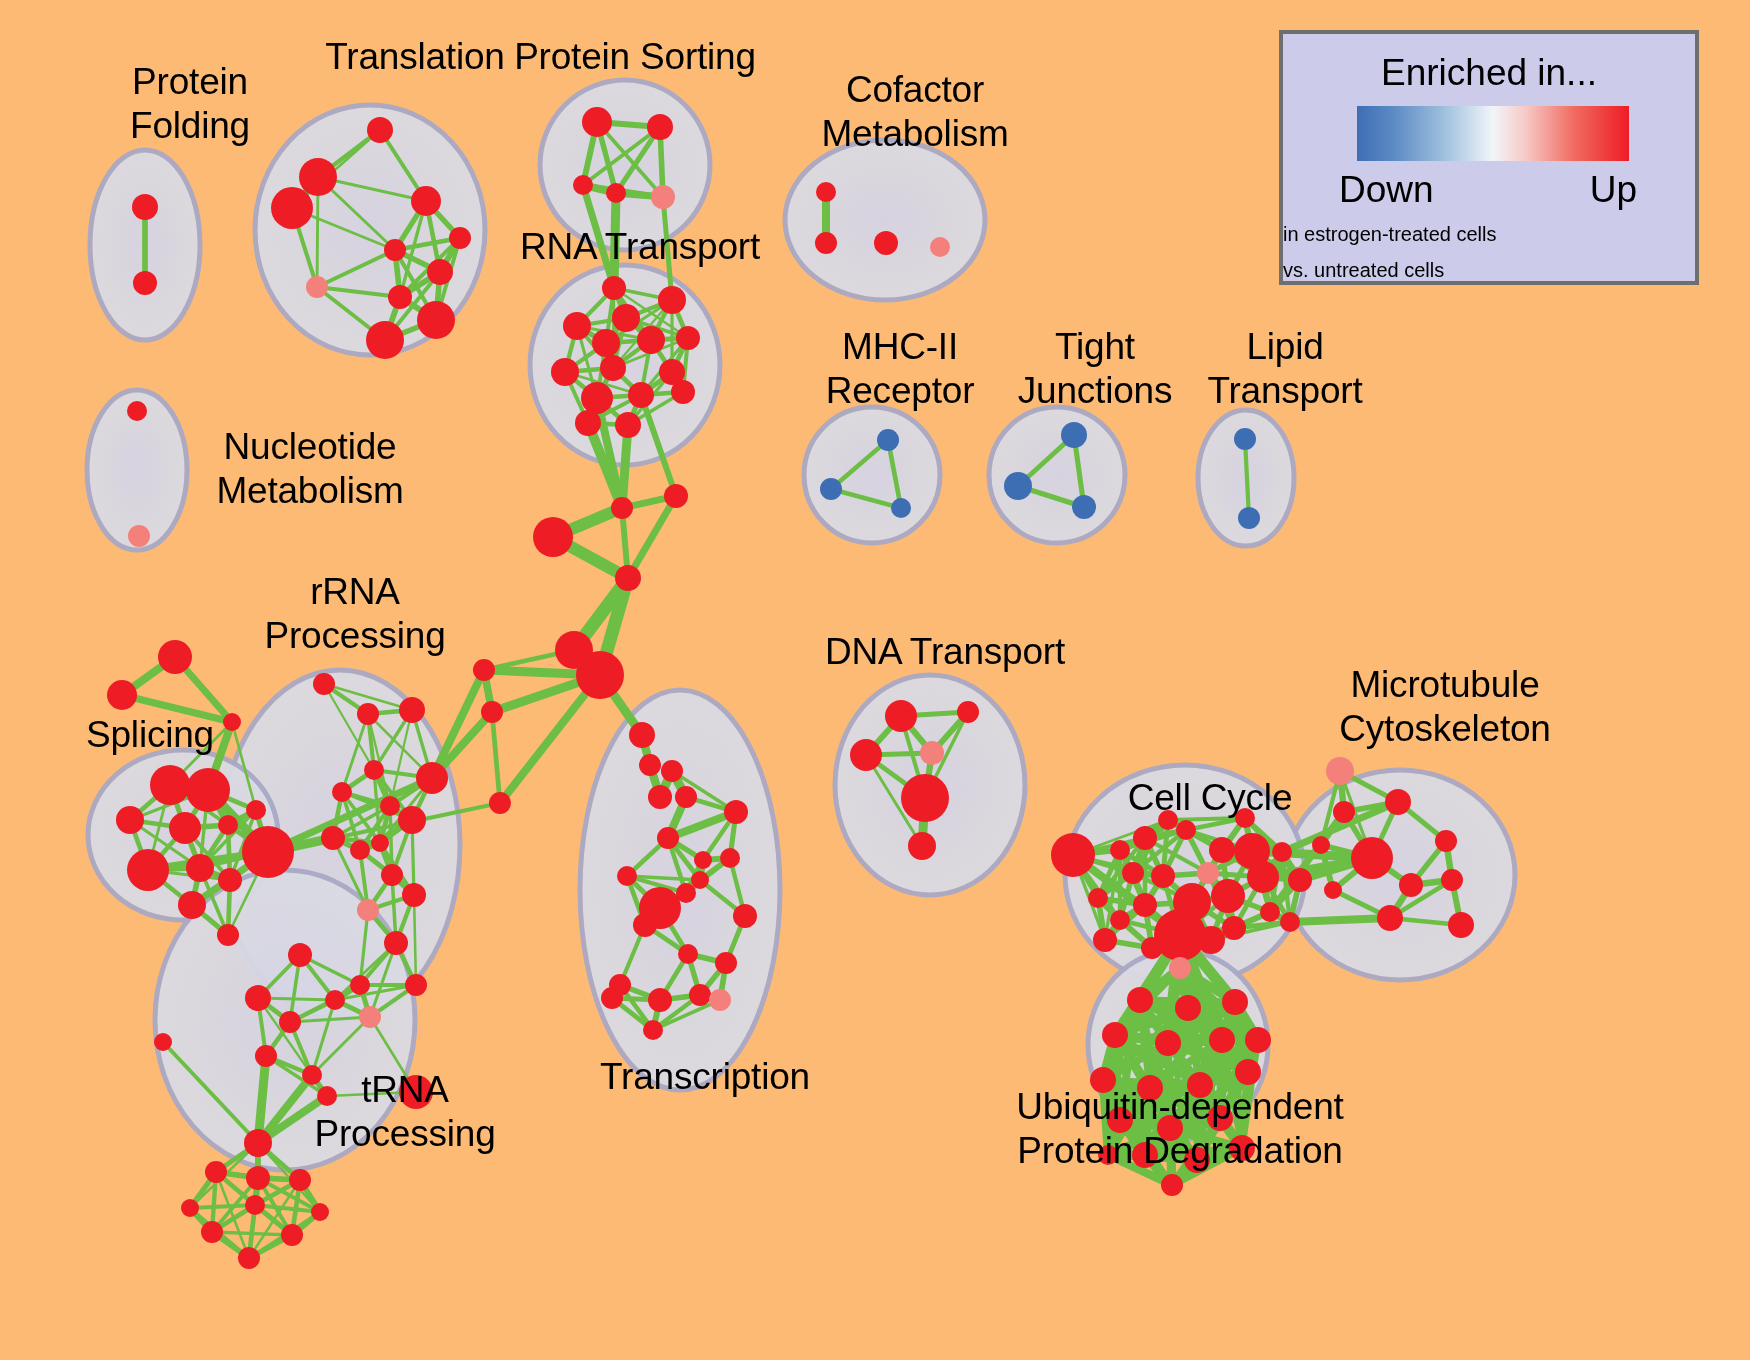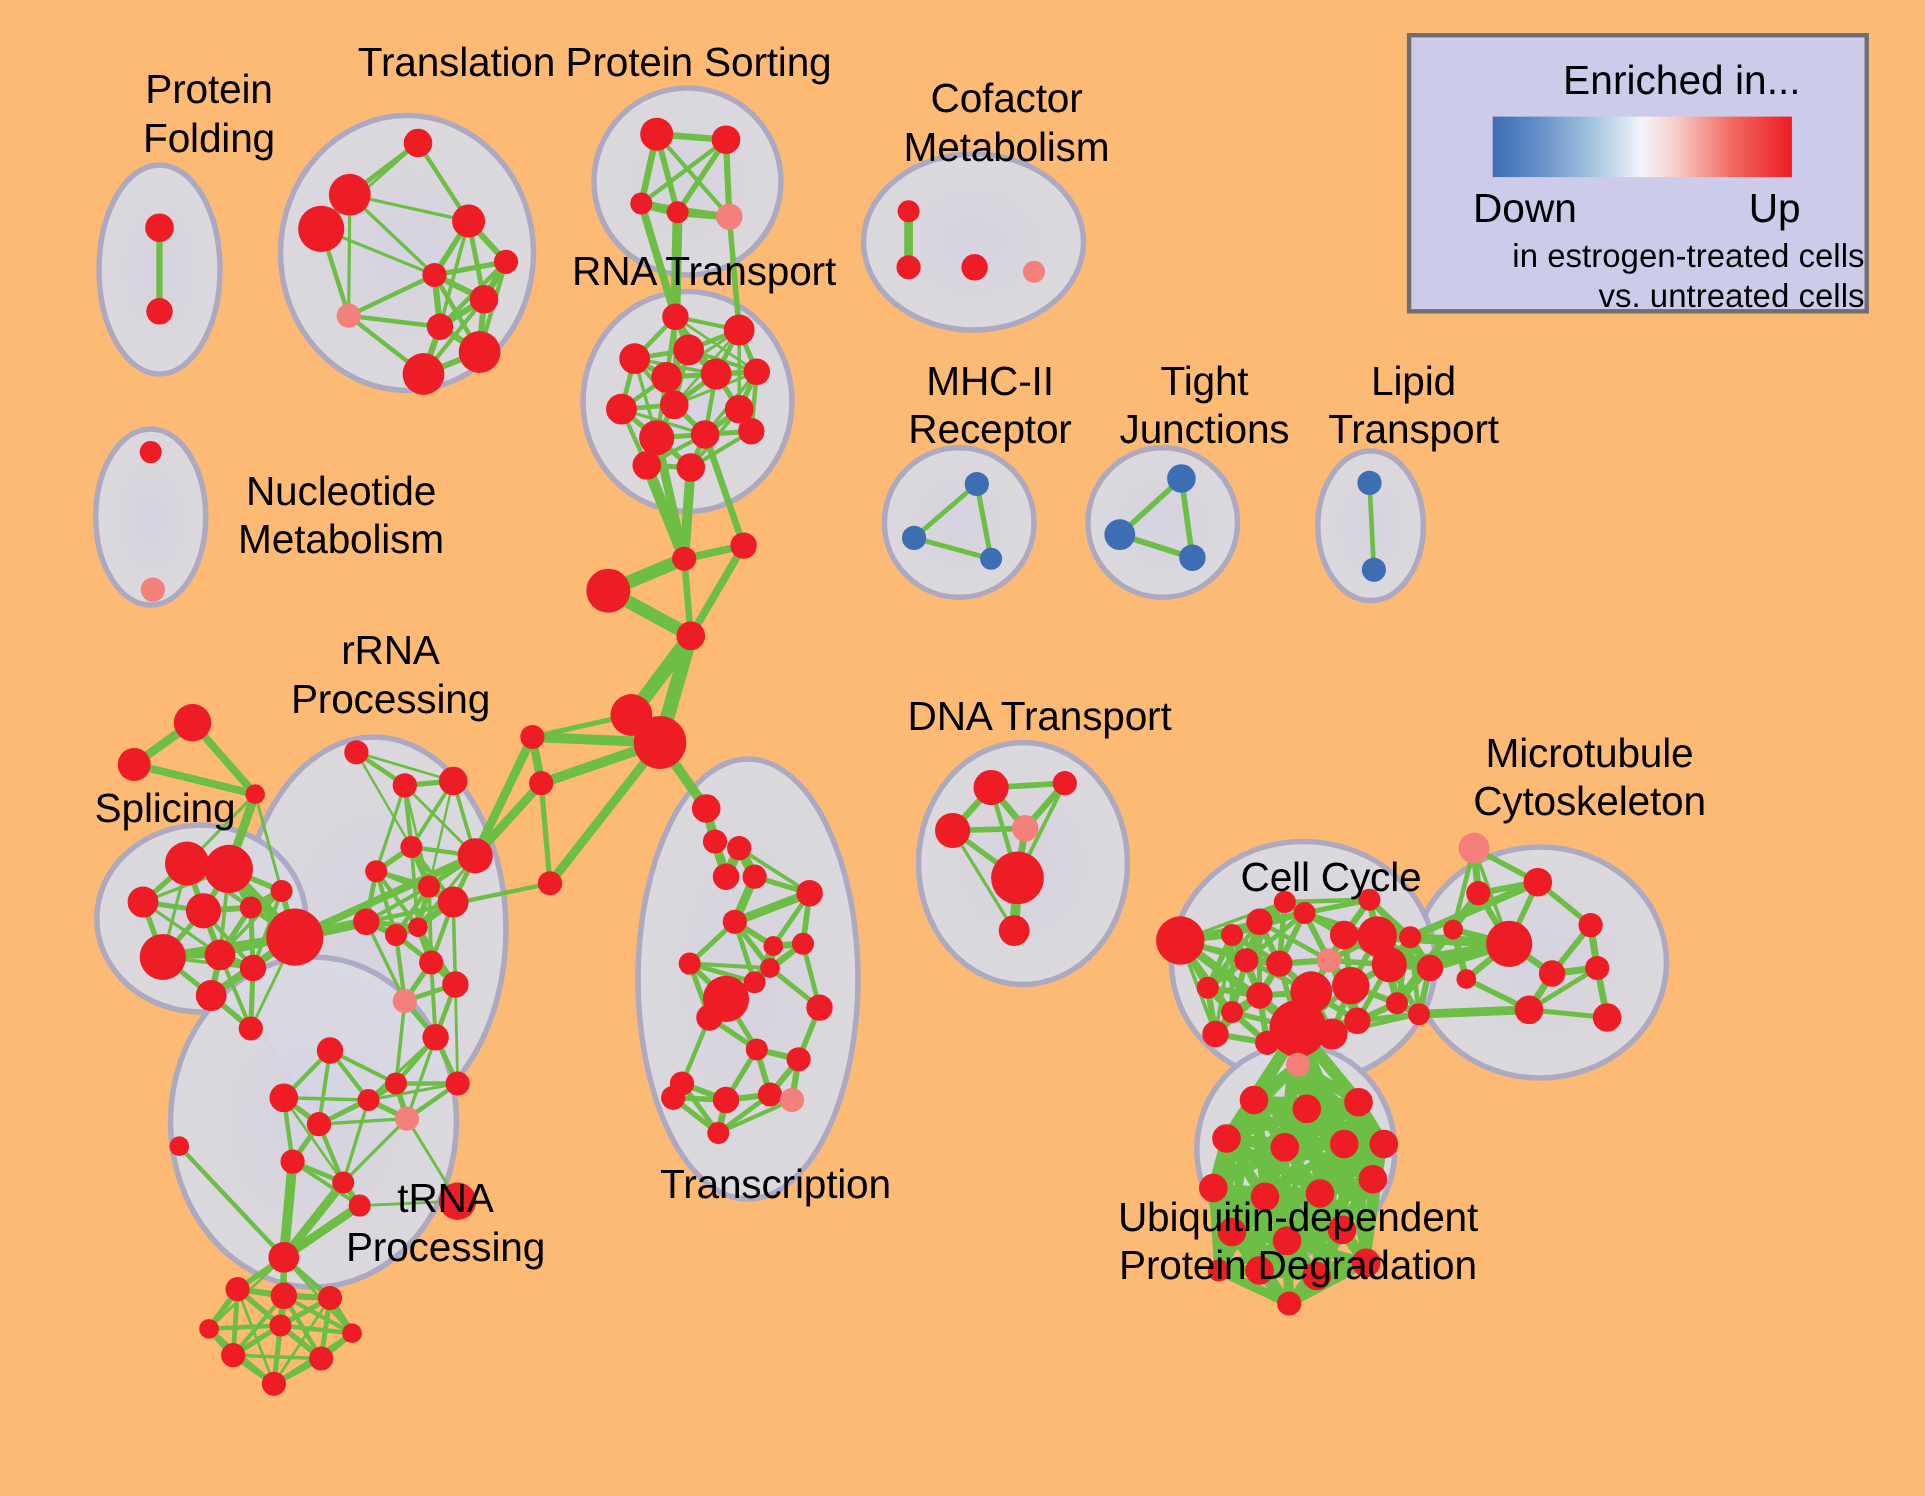--- a/index.html
+++ b/index.html
@@ -26,31 +26,31 @@
   }
   #legend{
     position:absolute;
     left:1279px;top:30px;width:420px;height:255px;
     background:#ccccea;
     border:4px solid #6e6e6e;
     box-sizing:border-box;
   }
   #legend-title{
     position:absolute;left:0;top:18px;width:100%;
-    text-align:center;font-size:37px;color:#000;padding-left:40px;
+    text-align:center;font-size:37px;color:#000;
   }
   #gradbar{
     position:absolute;left:74px;top:72px;width:272px;height:55px;
     background:linear-gradient(to right,#3d6eb4 0%,#5f8cc6 14%,#9fc0dd 32%,#f2f5f9 50%,#f7c9c6 62%,#f06a60 80%,#ee1c25 100%);
   }
   #lbl-down{position:absolute;left:56px;top:135px;font-size:37px;color:#000;}
   #lbl-up{position:absolute;right:58px;top:135px;font-size:37px;color:#000;}
   #legend-sub{
     position:absolute;left:0;top:182px;width:100%;
-    text-align:right;font-size:30px;line-height:36px;color:#000;
+    text-align:left;font-size:20px;line-height:36px;color:#000;
     white-space:pre-line;
   }
 </style>
 </head>
 <body>
 
 <div id="canvas">
 
   <svg id="net" viewBox="0 0 1750 1360" preserveAspectRatio="none">
     <defs>

